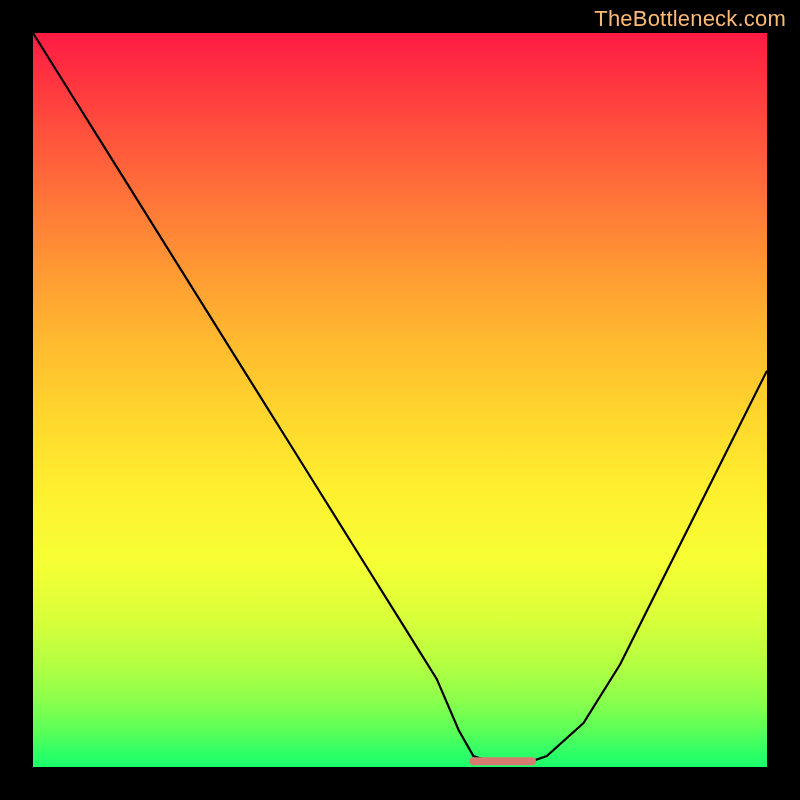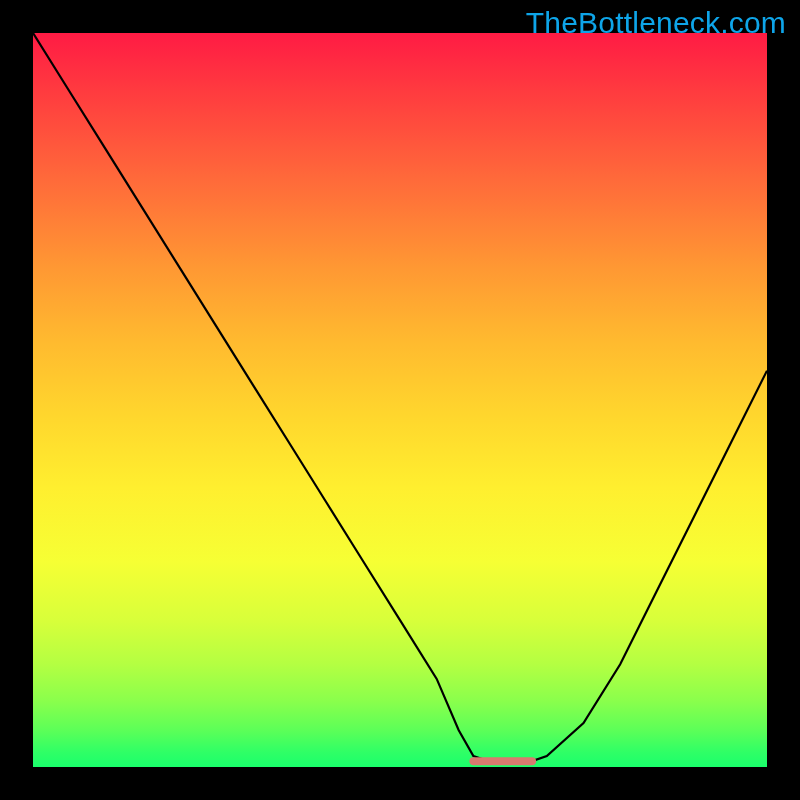--- a/index.html
+++ b/index.html
@@ -38,22 +38,22 @@
     left: 33px;
     top: 33px;
     width: 734px;
     height: 734px;
     pointer-events: none;
   }
   .watermark {
     position: absolute;
     top: 6px;
     right: 14px;
-    color: #0ea5e9;
-    font-size: 30px;
+    color: #fdba74;
+    font-size: 22px;
     font-weight: 400;
     letter-spacing: 0.2px;
   }
 </style>
 </head>
 <body>
 
 <div class="plot-area"></div>
 
 <svg class="curve-layer" viewBox="0 0 734 734" preserveAspectRatio="none">

